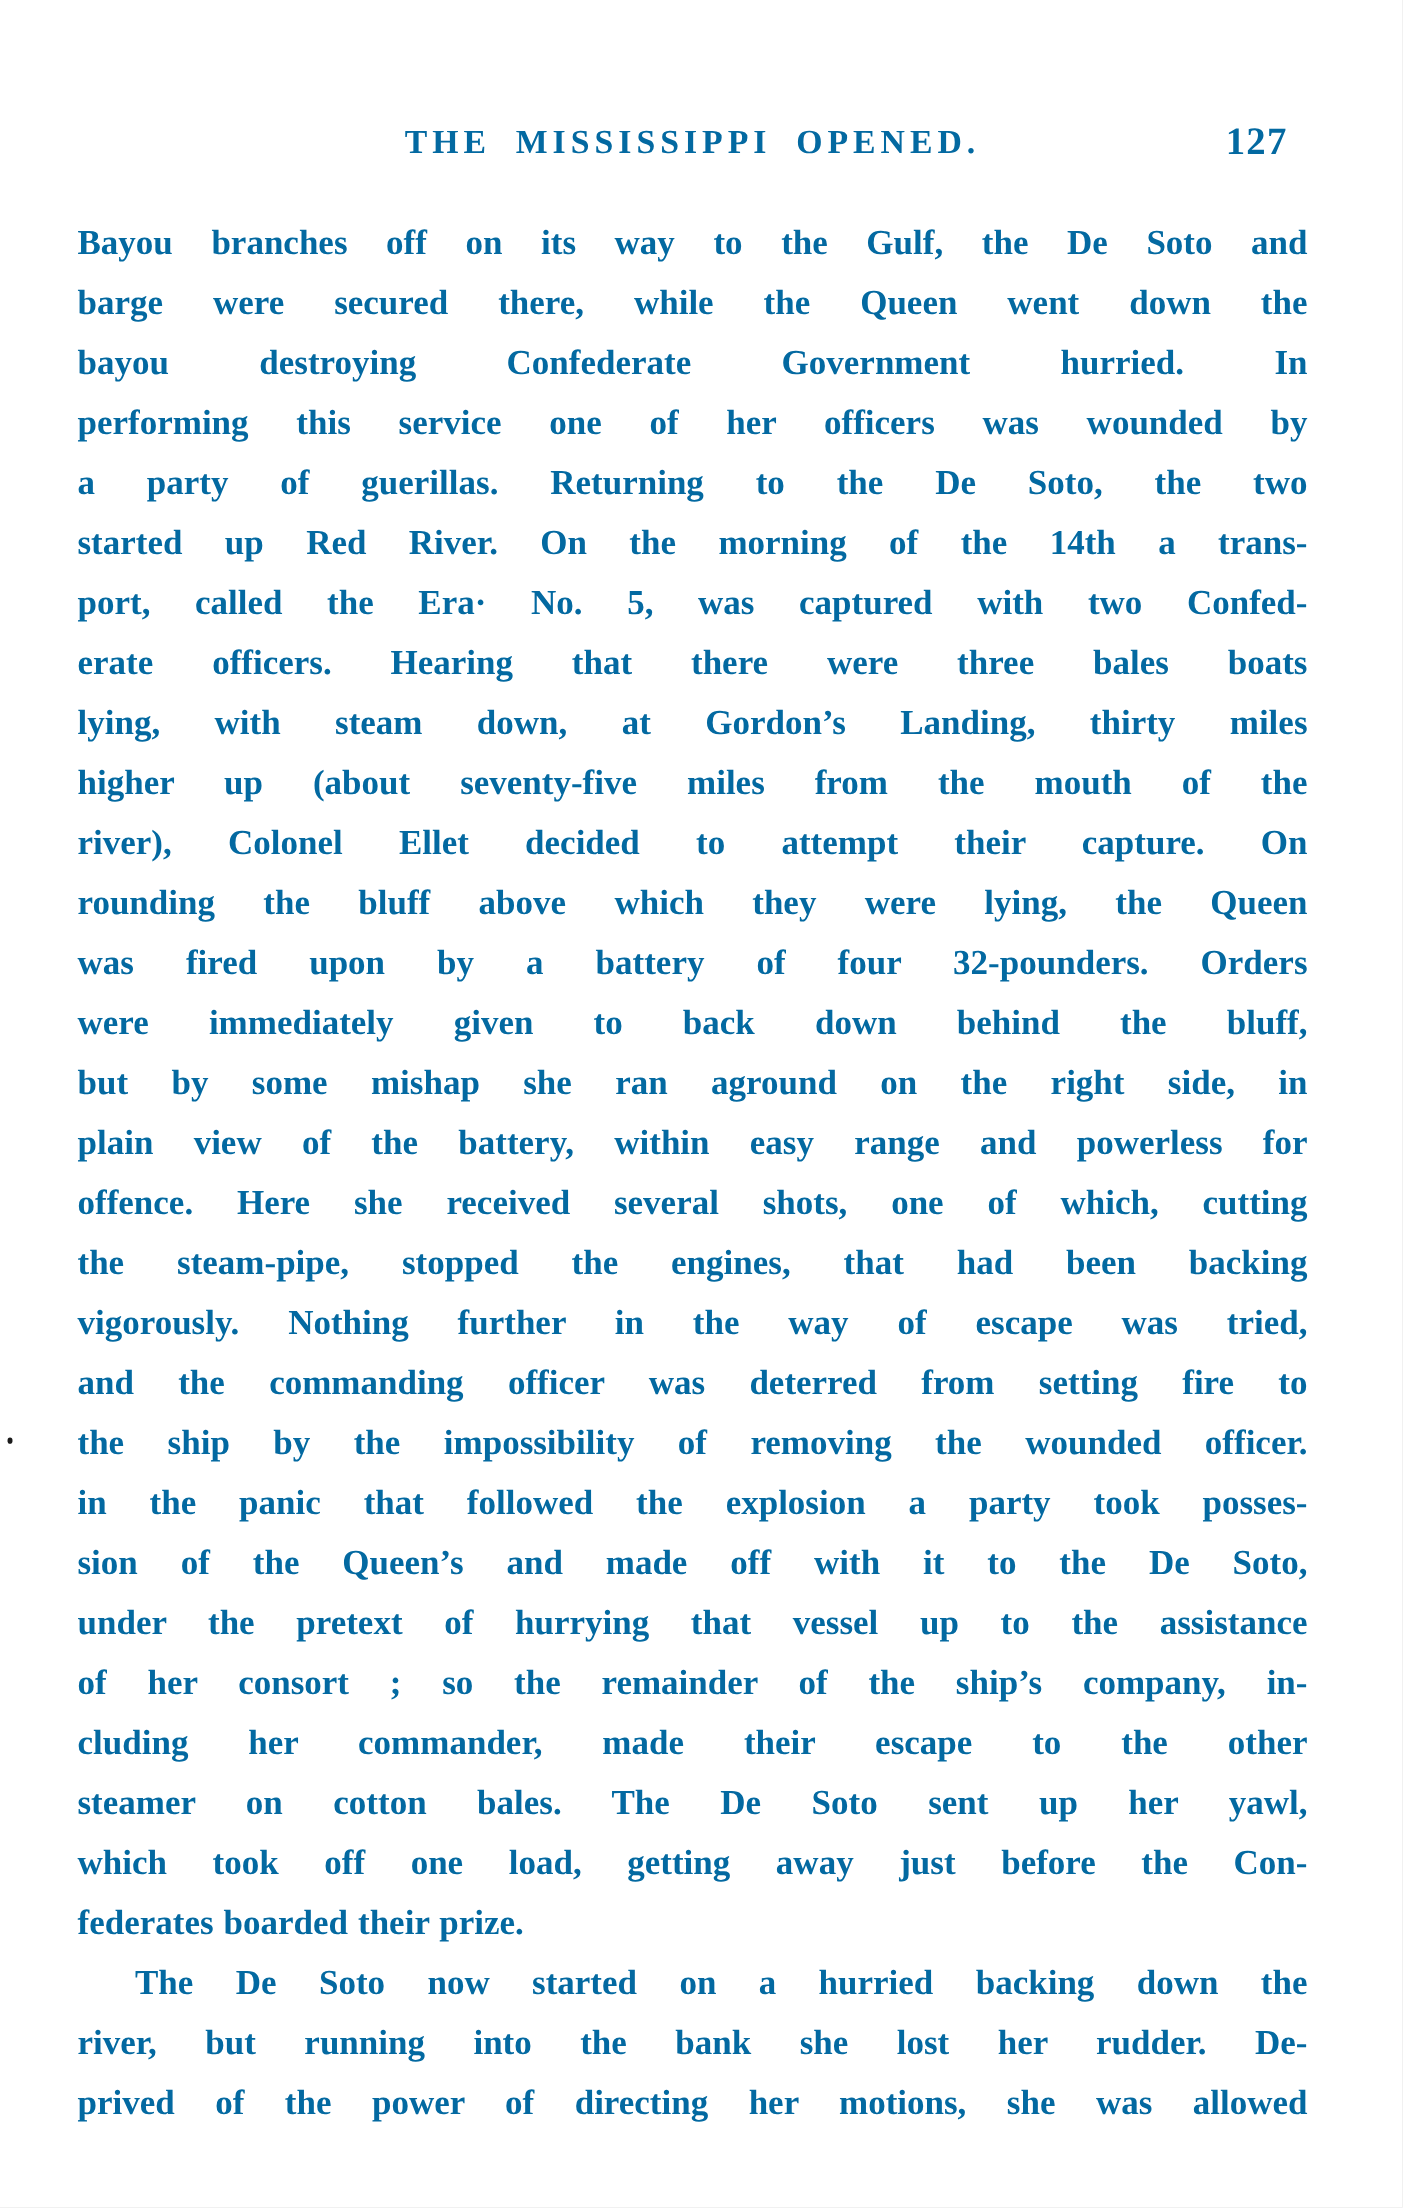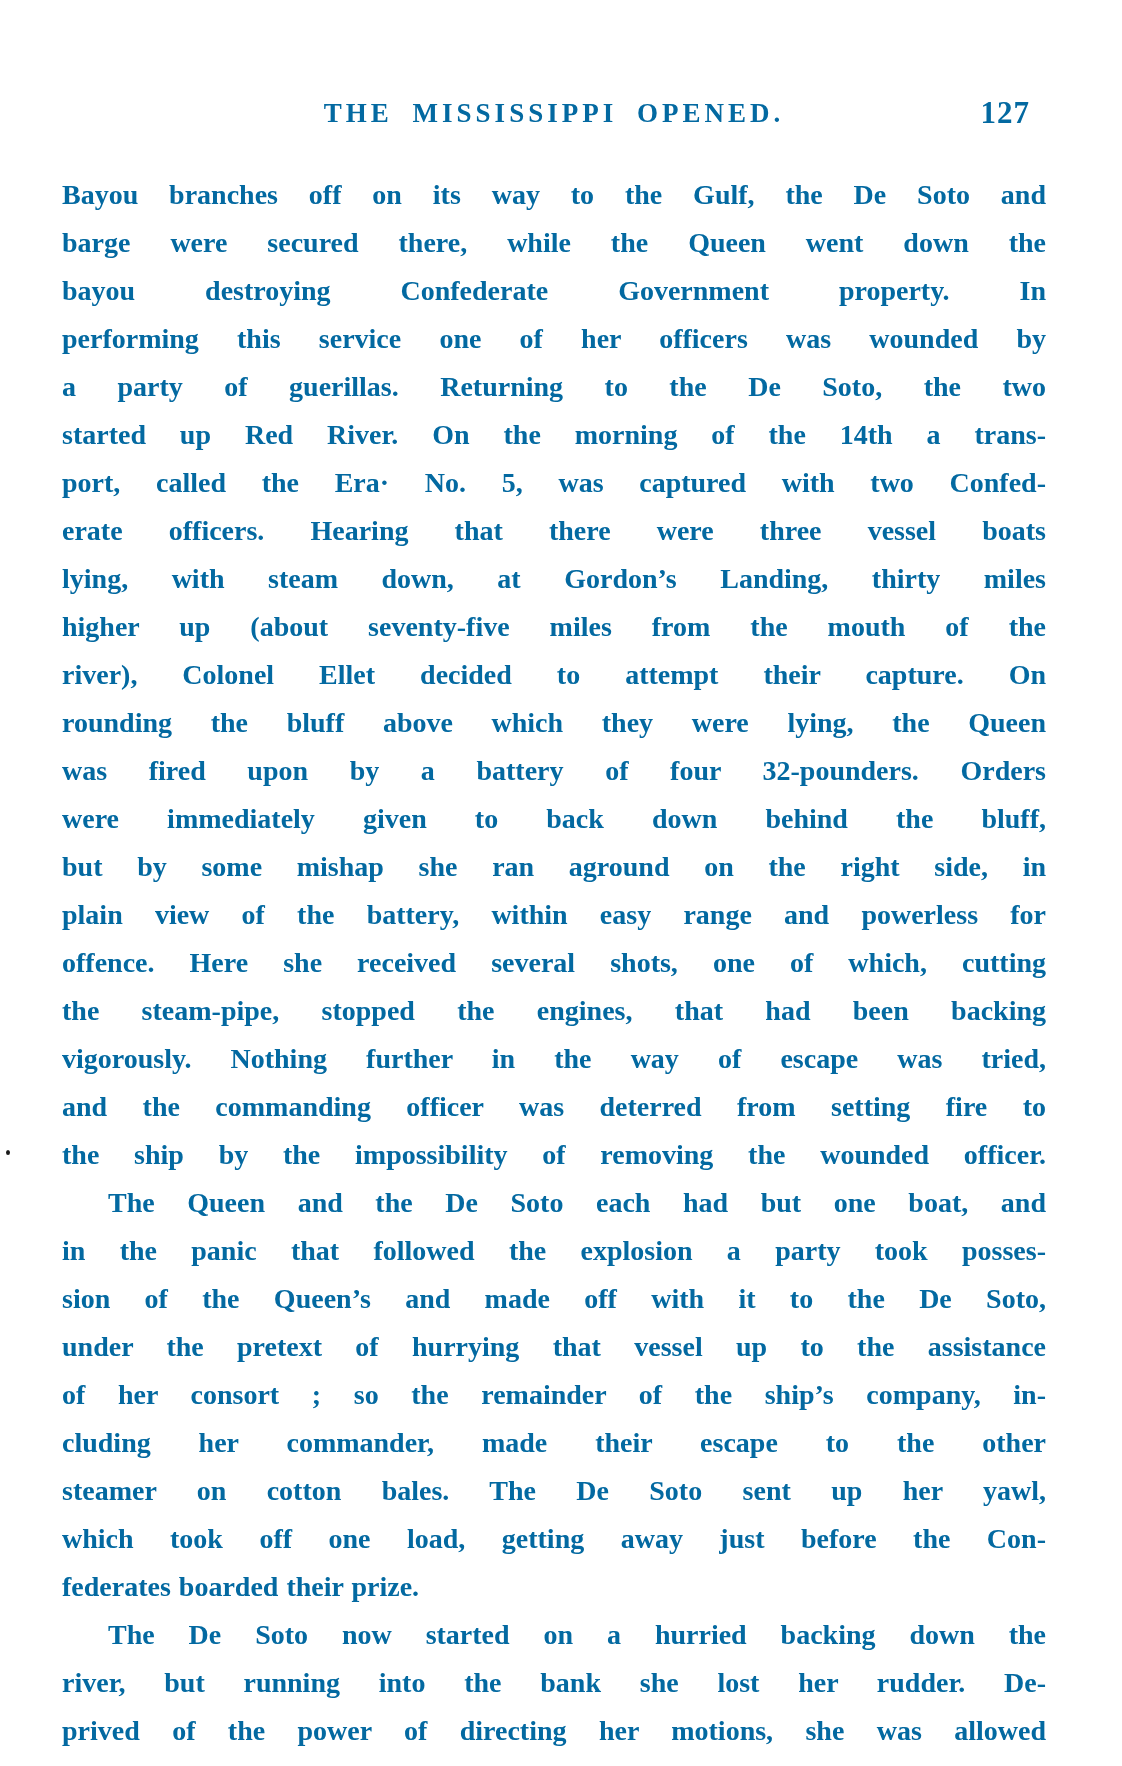--- a/index.html
+++ b/index.html
@@ -79,43 +79,42 @@
   <div class="running-head">
     <span class="head-title">THE MISSISSIPPI OPENED.</span>
     <span class="page-number">127</span>
   </div>
 
   <div class="body-text">
 
     <div>
       <div class="line">Bayou branches off on its way to the Gulf, the De Soto and</div>
       <div class="line">barge were secured there, while the Queen went down the</div>
-      <div class="line">bayou destroying Confederate Government property.  In</div>
+      <div class="line">bayou destroying Confederate Government hurried.  In</div>
       <div class="line">performing this service one of her officers was wounded by</div>
       <div class="line">a party of guerillas.  Returning to the De Soto, the two</div>
       <div class="line">started up Red River.  On the morning of the 14th a trans-</div>
       <div class="line">port, called the Era· No. 5, was captured with two Confed-</div>
-      <div class="line">erate officers.  Hearing that there were three vessel boats</div>
+      <div class="line">erate officers.  Hearing that there were three bales boats</div>
       <div class="line">lying, with steam down, at Gordon’s Landing, thirty miles</div>
       <div class="line">higher up (about seventy-five miles from the mouth of the</div>
       <div class="line">river), Colonel Ellet decided to attempt their capture.  On</div>
       <div class="line">rounding the bluff above which they were lying, the Queen</div>
       <div class="line">was fired upon by a battery of four 32-pounders.  Orders</div>
       <div class="line">were immediately given to back down behind the bluff,</div>
       <div class="line">but by some mishap she ran aground on the right side, in</div>
       <div class="line">plain view of the battery, within easy range and powerless for</div>
       <div class="line">offence.  Here she received several shots, one of which, cutting</div>
       <div class="line">the steam-pipe, stopped the engines, that had been backing</div>
       <div class="line">vigorously.  Nothing further in the way of escape was tried,</div>
       <div class="line">and the commanding officer was deterred from setting fire to</div>
       <div class="line">the ship by the impossibility of removing the wounded officer.</div>
     </div>
 
     <div>
-      <div class="line indent">The Queen and the De Soto each had but one boat, and</div>
       <div class="line">in the panic that followed the explosion a party took posses-</div>
       <div class="line">sion of the Queen’s and made off with it to the De Soto,</div>
       <div class="line">under the pretext of hurrying that vessel up to the assistance</div>
       <div class="line">of her consort ; so the remainder of the ship’s company, in-</div>
       <div class="line">cluding her commander, made their escape to the other</div>
       <div class="line">steamer on cotton bales.  The De Soto sent up her yawl,</div>
       <div class="line">which took off one load, getting away just before the Con-</div>
       <div class="line noj">federates boarded their prize.</div>
     </div>
 

